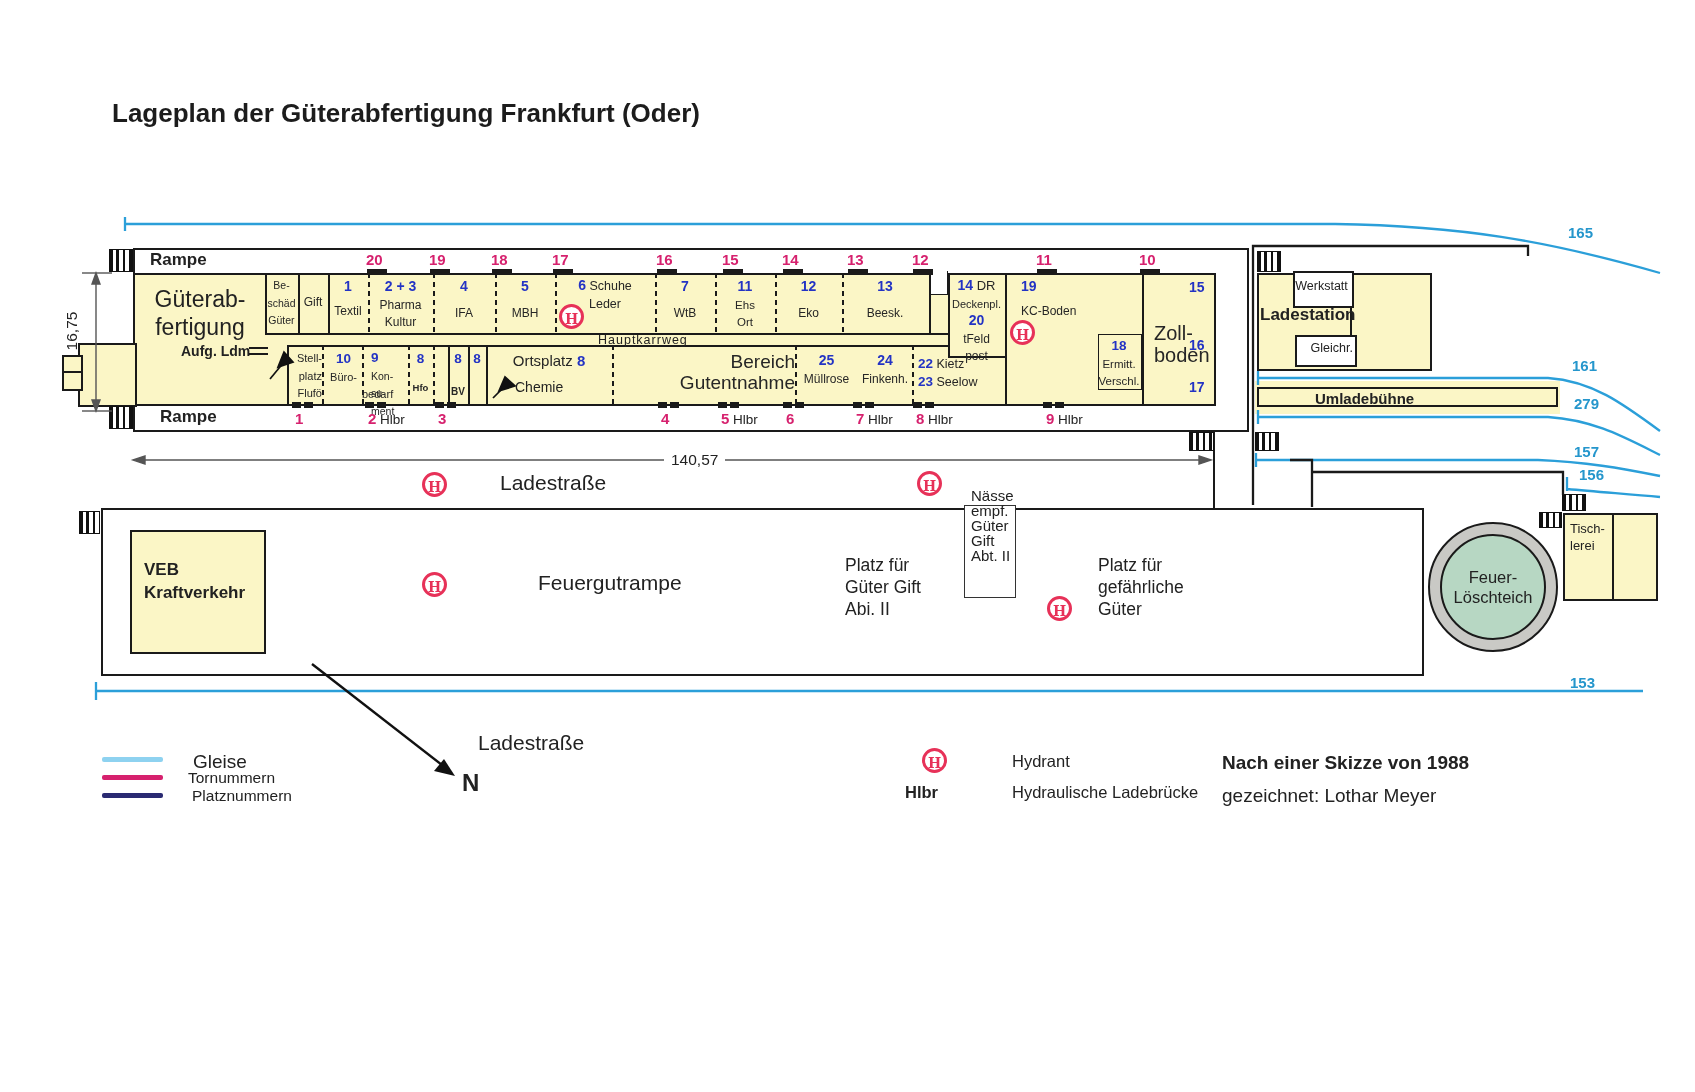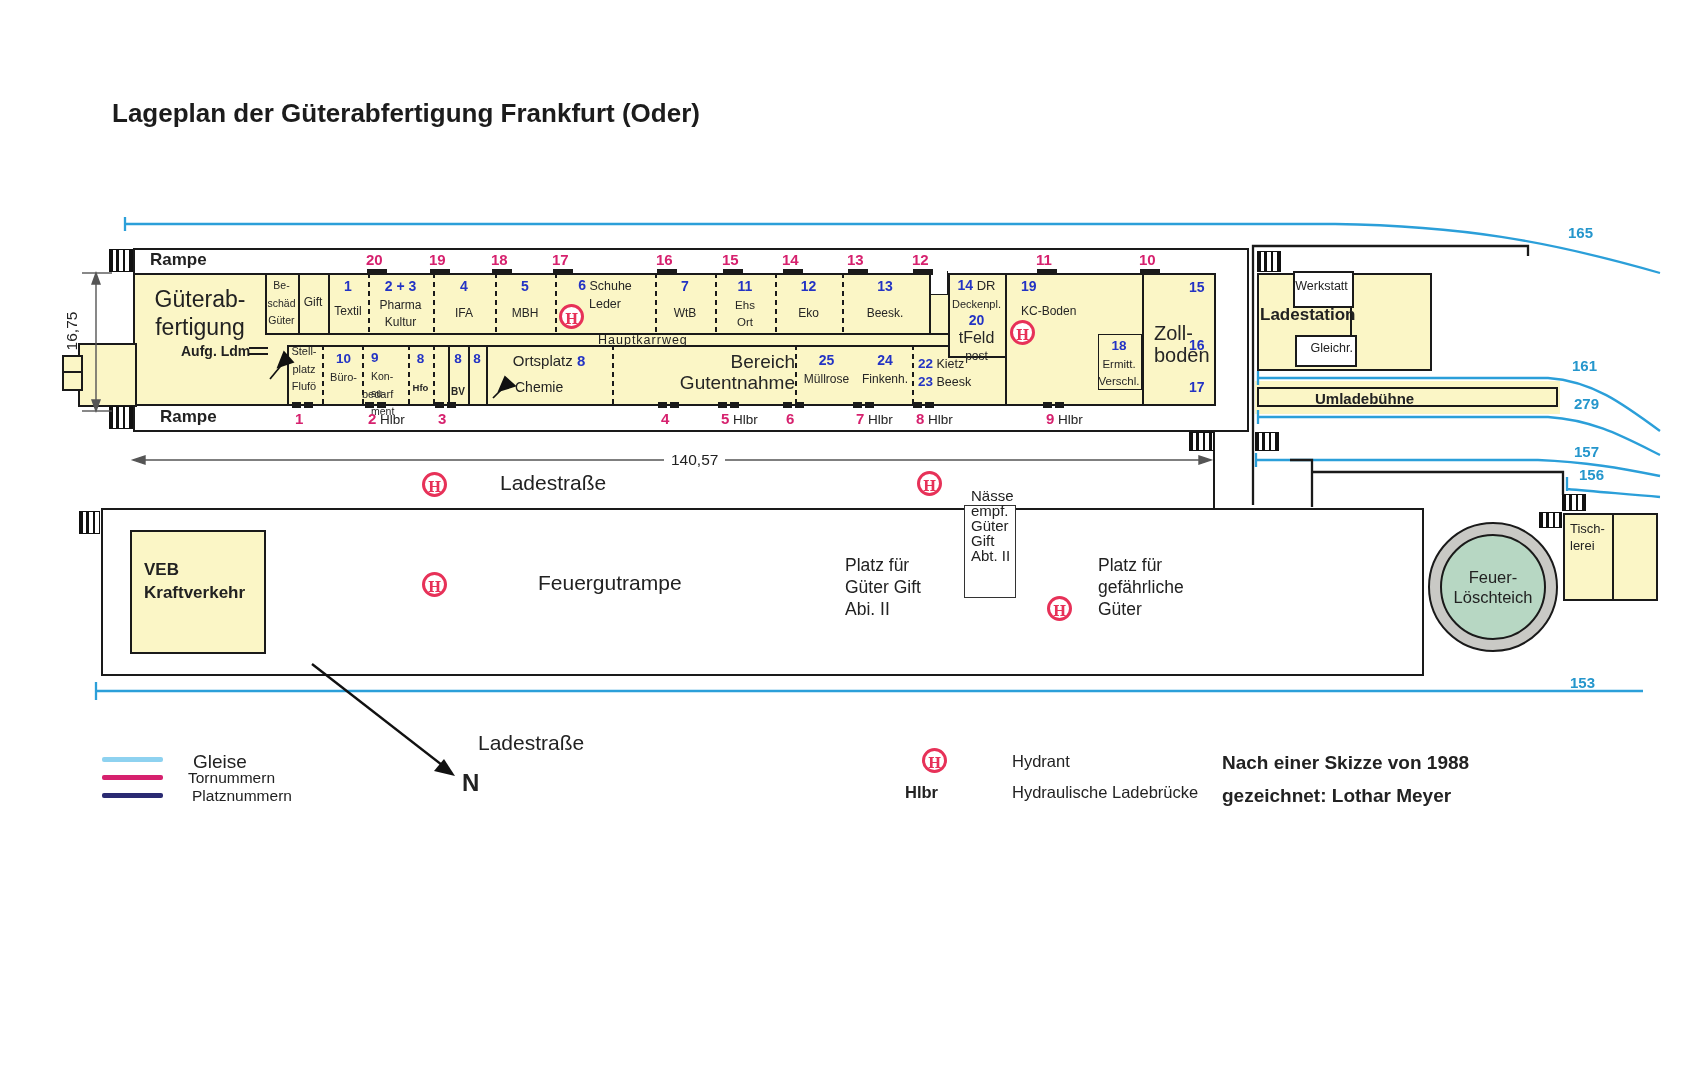--- a/index.html
+++ b/index.html
@@ -115,21 +115,21 @@
 <div class="abs" style="left:188px;top:769px;font-size:15.5px;">Tornummern</div>
 <div class="abs" style="left:192px;top:787px;font-size:15.5px;">Platznummern</div>
 
 <div class="abs" style="left:462px;top:769px;font-size:24px;font-weight:bold;">N</div>
 
 <div class="abs" style="left:1012px;top:752px;font-size:16.5px;">Hydrant</div>
 <div class="abs" style="left:905px;top:783px;font-size:16.5px;font-weight:bold;">Hlbr</div>
 <div class="abs" style="left:1012px;top:783px;font-size:16.5px;">Hydraulische Ladebrücke</div>
 
 <div class="abs" style="left:1222px;top:752px;font-size:19px;font-weight:bold;">Nach einer Skizze von 1988</div>
-<div class="abs" style="left:1222px;top:785px;font-size:19px;font-weight:bold;">gezeichnet: Lothar Meyer</div>
+<div class="abs" style="left:1222px;top:785px;font-size:19px;font-weight:normal;">gezeichnet: Lothar Meyer</div>
 
 <div id="gen">
     <div class="wallv" style="position:absolute;left:265px;top:273px;height:60px;"></div>
     <div class="wallv" style="position:absolute;left:298px;top:273px;height:60px;"></div>
     <div class="wallv" style="position:absolute;left:328px;top:273px;height:60px;"></div>
     <div class="wallv" style="position:absolute;left:929px;top:273px;height:60px;"></div>
     <div class="wallv" style="position:absolute;left:948px;top:273px;height:83px;"></div>
     <div class="wallv" style="position:absolute;left:1005px;top:273px;height:132px;"></div>
     <div class="wallv" style="position:absolute;left:1142px;top:273px;height:132px;"></div>
     <div class="wallv" style="position:absolute;left:287px;top:345px;height:60px;"></div>
@@ -203,38 +203,38 @@
     </div>
     <div class="room" style="position:absolute;left:842px;top:277px;width:86px;">
       <div class="ln"><span class="num" style="font-size: 14px;">13</span></div>
       <div class="ln" style="height: 8px;"><span class="name" style="font-size: 8px;"></span></div>
       <div class="ln"><span class="name" style="font-size: 12px;">Beesk.</span></div>
     </div>
     <div class="room" style="position:absolute;left:948px;top:276px;width:57px;">
       <div class="ln"><span class="num" style="font-size: 14px;">14</span><span class="name" style="font-size: 13px;"> DR</span></div>
       <div class="ln"><span class="name" style="font-size: 11px;">Deckenpl.</span></div>
       <div class="ln"><span class="num" style="font-size: 14px;">20</span></div>
-      <div class="ln"><span class="name" style="font-size: 16px;">tFeld</span></div>
+      <div class="ln"><span class="name" style="font-size: 12px;">tFeld</span></div>
       <div class="ln"><span class="name" style="font-size: 12px;">post</span></div>
     </div>
     <div class="room" style="position:absolute;left:1013px;top:277px;width:120px;text-align:left;padding-left:8px;">
       <div class="ln"><span class="num" style="font-size: 14px;">19</span></div>
       <div class="ln" style="height: 6px;"><span class="name" style="font-size: 6px;"></span></div>
       <div class="ln"><span class="big" style="font-size: 12px;">KC-Boden</span></div>
     </div>
     <div class="room" style="position:absolute;left:1146px;top:322px;width:64px;text-align:left;padding-left:8px;">
       <div class="ln"><span class="big" style="font-size: 20px;">Zoll-</span></div>
       <div class="ln"><span class="big" style="font-size: 20px;">boden</span></div>
     </div>
     <div class="room" style="position:absolute;left:1098px;top:336px;width:42px;">
       <div class="ln"><span class="num" style="font-size: 13.5px;">18</span></div>
       <div class="ln"><span class="name" style="font-size: 11.5px;">Ermitt.</span></div>
       <div class="ln"><span class="name" style="font-size: 11.5px;">Verschl.</span></div>
     </div>
-    <div class="room" style="position:absolute;left:286px;top:341px;width:36px;">
+    <div class="room" style="position:absolute;left:286px;top:348px;width:36px;text-align:right;">
       <div class="ln"><span class="name" style="font-size: 11px;">Stell-</span></div>
       <div class="ln"><span class="name" style="font-size: 11px;">platz</span></div>
       <div class="ln"><span class="name" style="font-size: 11px;">Flufö</span></div>
     </div>
     <div class="room" style="position:absolute;left:322px;top:349px;width:43px;">
       <div class="ln"><span class="num" style="font-size: 13.5px;">10</span></div>
       <div class="ln"><span class="name" style="font-size: 11px;">Büro-</span></div>
       <div class="ln"><span class="name" style="font-size: 11px; margin-left: 40px;">bedarf</span></div>
     </div>
     <div class="room" style="position:absolute;left:365px;top:348px;width:43px;text-align:left;padding-left:6px;">
@@ -266,21 +266,21 @@
     <div class="room" style="position:absolute;left:795px;top:351px;width:63px;">
       <div class="ln"><span class="num" style="font-size: 14px;">25</span></div>
       <div class="ln"><span class="name" style="font-size: 12px;">Müllrose</span></div>
     </div>
     <div class="room" style="position:absolute;left:858px;top:351px;width:54px;">
       <div class="ln"><span class="num" style="font-size: 14px;">24</span></div>
       <div class="ln"><span class="name" style="font-size: 12px;">Finkenh.</span></div>
     </div>
     <div class="room" style="position:absolute;left:912px;top:354px;width:94px;text-align:left;padding-left:6px;">
       <div class="ln"><span class="num" style="font-size: 13.5px; margin-top: 28px;">22</span><span class="name" style="font-size: 12.5px;"> Kietz</span></div>
-      <div class="ln"><span class="num" style="font-size: 13.5px;">23</span><span class="name" style="font-size: 12.5px;"> Beesk</span></div>
+      <div class="ln"><span class="num" style="font-size: 13.5px;">23</span><span class="name" style="font-size: 12.5px;"> Seelow</span></div>
     </div>
     <div class="tor" style="position:absolute;left:366px;top:251px;">20</div>
     <div class="mark" style="position:absolute;left:367px;top:269px;width:20px;height:6px;"></div>
     <div class="tor" style="position:absolute;left:429px;top:251px;">19</div>
     <div class="mark" style="position:absolute;left:430px;top:269px;width:20px;height:6px;"></div>
     <div class="tor" style="position:absolute;left:491px;top:251px;">18</div>
     <div class="mark" style="position:absolute;left:492px;top:269px;width:20px;height:6px;"></div>
     <div class="tor" style="position:absolute;left:552px;top:251px;">17</div>
     <div class="mark" style="position:absolute;left:553px;top:269px;width:20px;height:6px;"></div>
     <div class="tor" style="position:absolute;left:656px;top:251px;">16</div>

